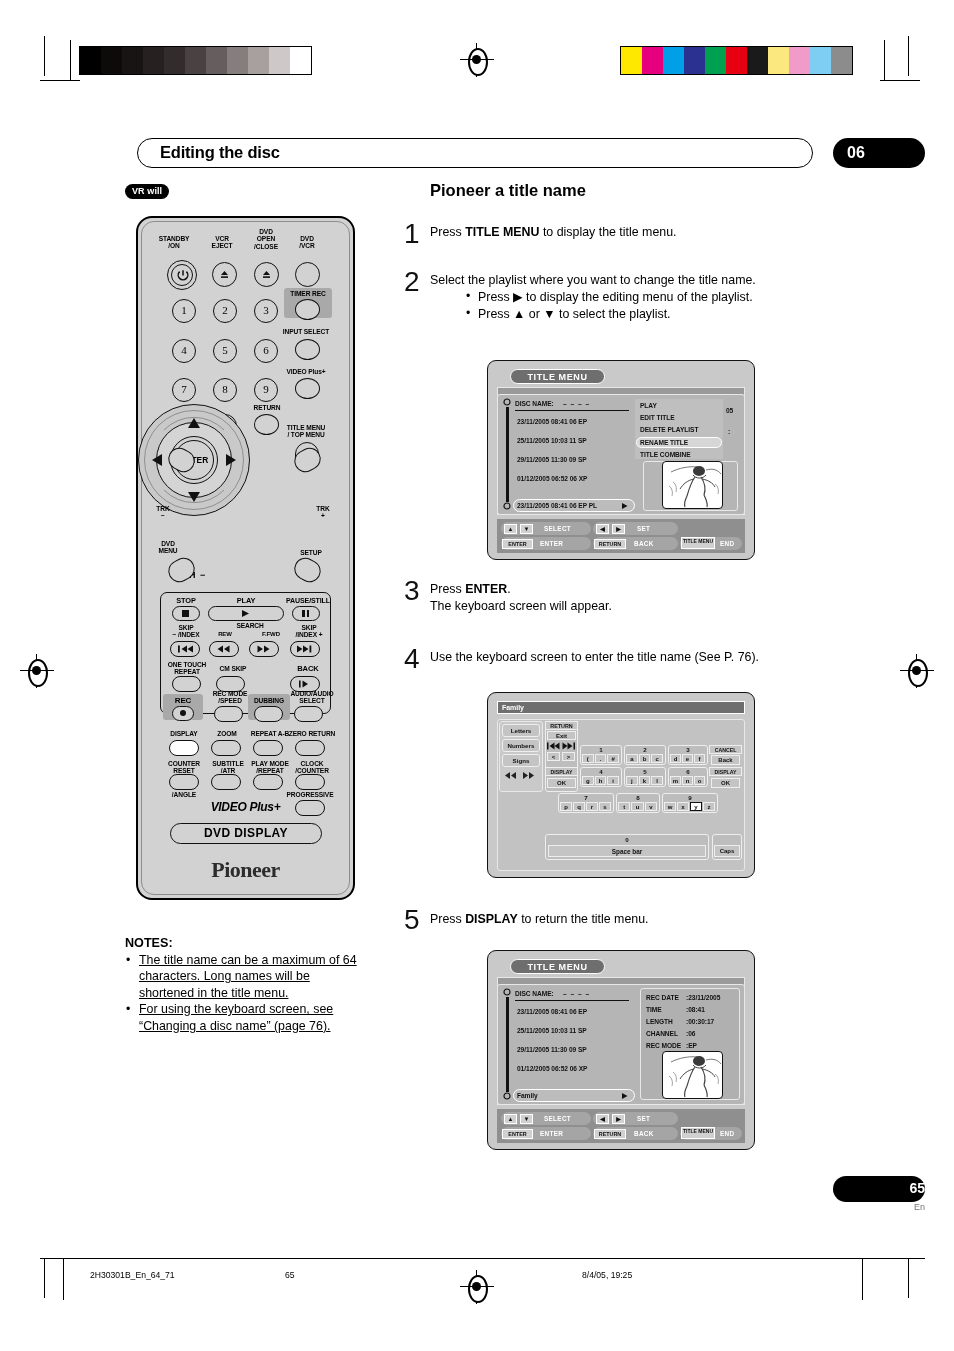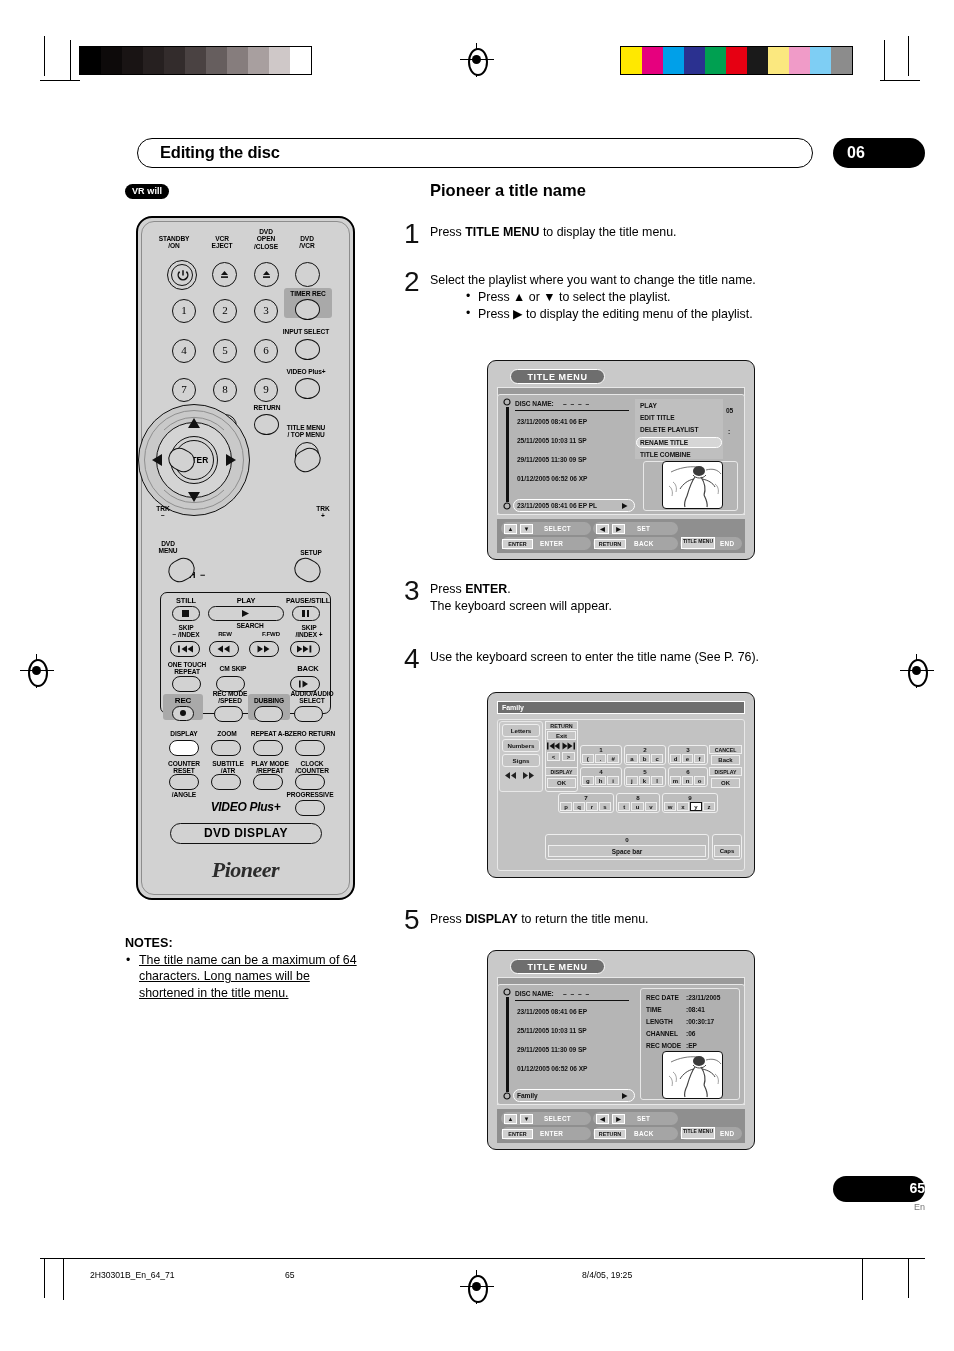--- a/index.html
+++ b/index.html
@@ -75,21 +75,21 @@
   .dpad-i{position:absolute;left:-38px;top:-38px;width:76px;height:76px;border:1.3px solid #111;border-radius:50%;background:#d4d4d4;box-sizing:border-box;}
   .enter-ring{position:absolute;left:-24px;top:-24px;width:48px;height:48px;border:1.5px solid #111;border-radius:50%;background:#d2d2d2;box-sizing:border-box;}
   .enter-ring:after{content:"";position:absolute;left:3px;top:3px;right:3px;bottom:3px;border:1.3px solid #111;border-radius:50%;}
   .enter-txt{position:absolute;left:-24px;top:-24px;width:48px;height:48px;line-height:48px;text-align:center;font-size:8.4px;font-weight:bold;}
 
   
   .tblock{position:absolute;left:160px;top:592px;width:171px;height:122px;border:1.3px solid #111;border-radius:7px;box-sizing:border-box;}
 
   .sqicon{position:absolute;background:#111;}
   .pioneer{position:absolute;left:0;width:219px;text-align:center;font-family:"Liberation Serif",serif;
-           font-size:22px;font-style:italic;font-weight:bold;color:#2c2c2c;letter-spacing:-.5px;}
+           font-size:22px;font-weight:bold;color:#2c2c2c;letter-spacing:-.5px;}
   .dvdrec{position:absolute;left:170px;top:823px;width:152px;height:21px;border:1.4px solid #111;border-radius:11px;box-sizing:border-box;
           text-align:center;line-height:18px;font-size:12px;font-weight:bold;letter-spacing:.4px;}
   .vplus{position:absolute;left:0;width:219px;text-align:center;font-size:12px;font-weight:bold;font-style:italic;letter-spacing:-.3px;}
 
   
   .osd{position:absolute;background:#c9c9c9;border:1.6px solid #111;border-radius:9px;box-sizing:border-box;}
   .osd-title{position:absolute;background:#6e6e6e;border:1.4px solid #fff;border-radius:11px;
              color:#fff;font-size:9px;font-weight:bold;text-align:center;letter-spacing:.6px;box-sizing:border-box;}
   .osd-body{position:absolute;background:#9a9a9a;border:1px solid #e8e8e8;box-sizing:border-box;}
   .osd-panel{position:absolute;background:#b5b5b5;border:1px solid #e8e8e8;box-sizing:border-box;border-radius:3px;}
@@ -179,37 +179,38 @@
 <div class="chap-num">06</div>
 <div class="vrmode">VR will</div>
 <div class="sec-title">Pioneer a title name</div>
 
 <div class="stepnum" style="left:404px;top:220px;">1</div>
 <div class="steptext" style="left:430px;top:224px;width:400px;">Press <b>TITLE MENU</b> to display the title menu.</div>
 
 <div class="stepnum" style="left:404px;top:268px;">2</div>
 <div class="steptext" style="left:430px;top:272px;width:400px;">Select the playlist where you want to change the title name.</div>
 <div class="sublist" id="step2bullets" style="left:465px;top:289px;width:370px;">
+    <div>Press ▶ to display the editing menu of the playlist.</div>
     <div>Press ▲ or ▼ to select the playlist.</div>
-    <div>Press ▶ to display the editing menu of the playlist.</div>
   </div>
 
 <div class="stepnum" style="left:404px;top:577px;">3</div>
 <div class="steptext" style="left:430px;top:581px;width:400px;">Press <b>ENTER</b>.<br>The keyboard screen will appear.</div>
 
 <div class="stepnum" style="left:404px;top:645px;">4</div>
 <div class="steptext" style="left:430px;top:649px;width:410px;">Use the keyboard screen to enter the title name (See P. 76).</div>
 
 <div class="stepnum" style="left:404px;top:906px;">5</div>
 <div class="steptext" style="left:430px;top:911px;width:400px;">Press <b>DISPLAY</b> to return the title menu.</div>
 
 <div class="notes-h">NOTES:</div>
 <div class="notes">
     <ul id="notes-ul">
       <li>The title name can be a maximum of 64 characters. Long names will be shortened in the title menu.</li>
+      <li>For using the keyboard screen, see “Changing a disc name” (page 76).</li>
     </ul>
   </div>
 
 <div class="remote">
   <div class="remote-inner"></div>
 </div>
 
 <div class="rlbl" style="left:147px;top:235px;width:54px;">STANDBY<br>/ON</div>
 <div class="rlbl" style="left:200px;top:235px;width:44px;">VCR<br>EJECT</div>
 <div class="rlbl" style="left:243px;top:228px;width:46px;">DVD<br>OPEN<br>/CLOSE</div>
@@ -289,21 +290,21 @@
 <div class="rlbl" style="left:150px;top:505px;width:26px;">TRK<br>−</div>
 <div class="rlbl" style="left:310px;top:505px;width:26px;">TRK<br>+</div>
 <div class="rlbl" style="left:148px;top:540px;width:40px;">DVD<br>MENU</div>
 <div class="rbtn pill" style="left:168px;top:559px;width:27px;height:22px;border-radius:12px;transform:rotate(-28deg);"></div>
 <div class="rlbl" style="left:290px;top:549px;width:42px;">SETUP</div>
 <div class="rbtn pill" style="left:294px;top:559px;width:27px;height:22px;border-radius:12px;transform:rotate(28deg);"></div>
 <div class="rbtn pill" style="left:168px;top:449px;width:27px;height:22px;border-radius:12px;transform:rotate(28deg);"></div>
 <div class="rbtn pill" style="left:294px;top:449px;width:27px;height:22px;border-radius:12px;transform:rotate(-28deg);"></div>
 
 <div class="tblock"></div>
-<div class="rlbl" style="left:168px;top:597px;width:36px;font-size:7.4px;">STILL</div>
+<div class="rlbl" style="left:168px;top:597px;width:36px;font-size:7.4px;">STOP</div>
 <div class="rbtn" style="left:172px;top:606px;width:28px;height:15px;border-radius:8px;"></div>
 <div class="sqicon" style="left:182px;top:610px;width:7px;height:7px;"></div>
 
 <div class="rlbl" style="left:228px;top:597px;width:36px;font-size:7.4px;">PLAY</div>
 <div class="rbtn" style="left:208px;top:606px;width:76px;height:15px;border-radius:8px;"></div>
 <svg class="abs" style="left:241px;top:609px;" width="10" height="9" viewBox="0 0 10 9">
     <path d="M1 1 L8 4.5 L1 8 Z" fill="#111"></path>
   </svg>
 
 <div class="rlbl" style="left:286px;top:597px;width:44px;font-size:7px;">PAUSE/STILL</div>

